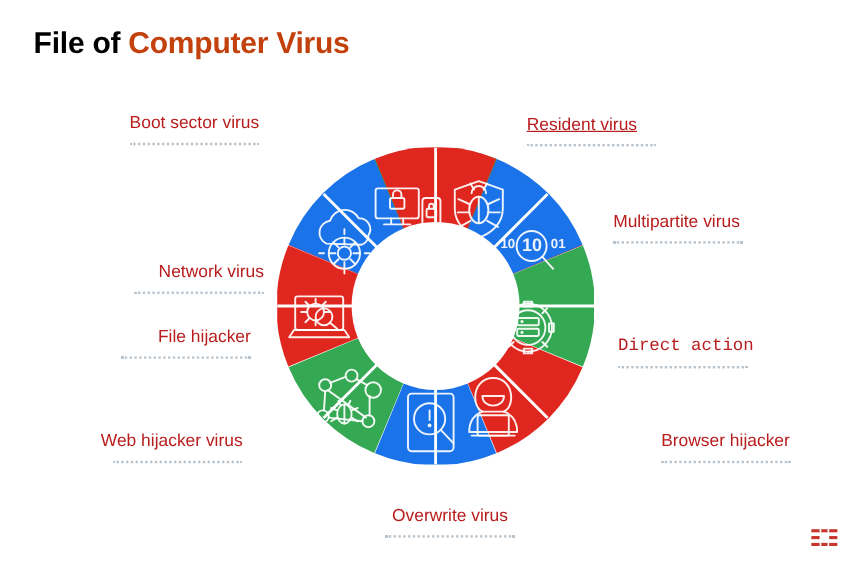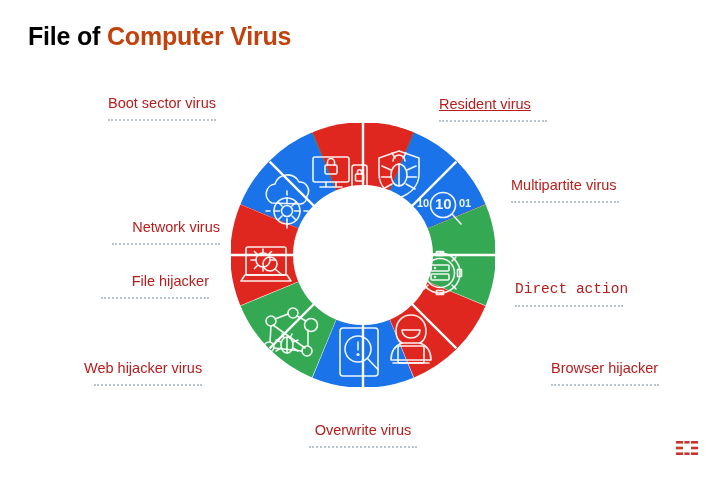--- a/index.html
+++ b/index.html
@@ -69,21 +69,21 @@
   .lbl .dash {
     display: block;
     margin-top: 7px;
     height: 2px;
     border-top: 2px dotted #b9c4cc;
     width: 108px;
   }
   .lbl.right .dash { margin-left: 0; }
   .lbl.left { text-align: right; }
   .lbl.left .dash { margin-left: auto; }
-  .lbl.center { text-align: center; }
+  .lbl.center { text-align: center; margin-left: 12px; }
   .lbl.center .dash { margin-left: auto; margin-right: auto; }
 
   
   #lbl-boot        { left: 108px; top: 96px; }
   #lbl-network     { left: 112px; top: 178px; margin-top: 42px; }
   #lbl-file        { left: 101px; top: 274px; }
   #lbl-webscript   { left: 84px;  top: 361px; }
   #lbl-overwrite   { left: 309px; top: 423px; }
   #lbl-browser     { left: 511px; top: 361px; margin-left: 40px; }
   #lbl-direct      { left: 515px; top: 282px; font-family: Liberation Mono, monospace; }

